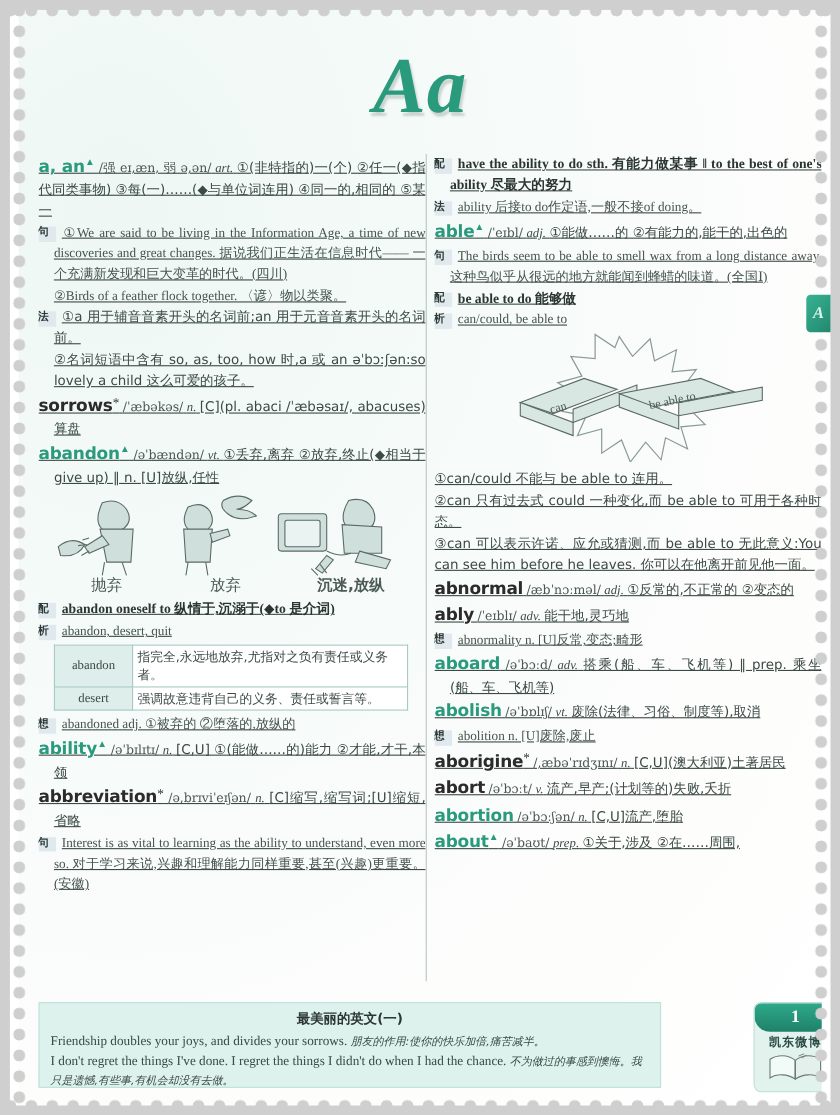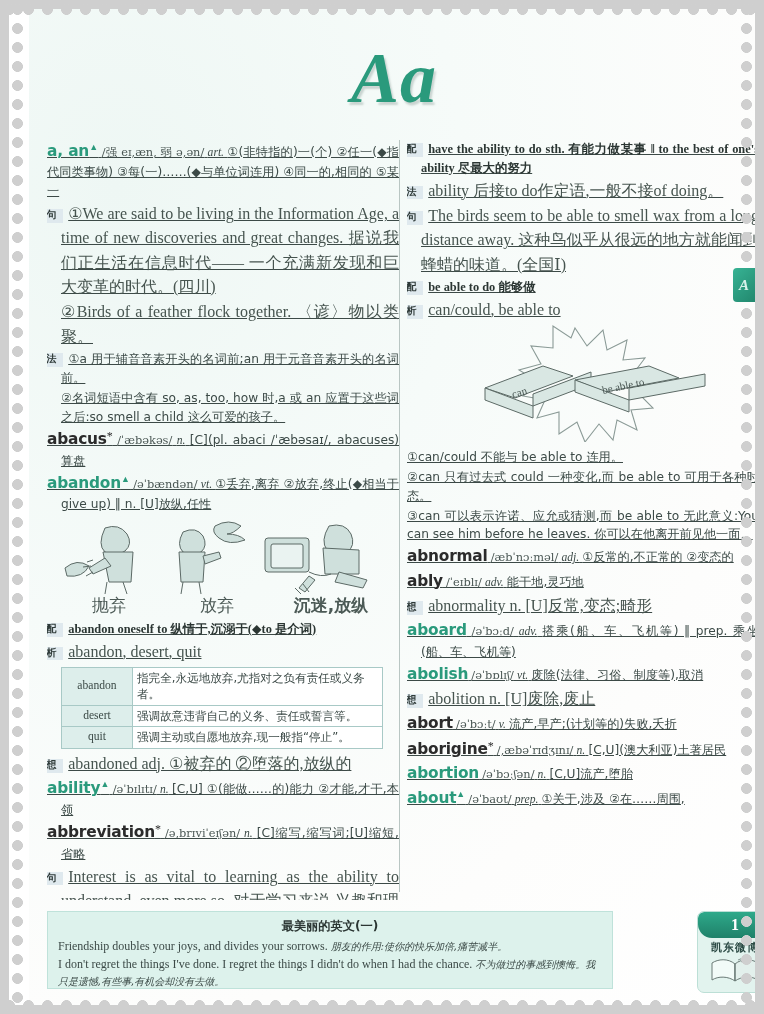--- a/index.html
+++ b/index.html
@@ -17,21 +17,21 @@
   
   #page {
     position: relative;
     width: 764px;
     height: 1014px;
     background: #ffffff;
     box-sizing: border-box;
   }
   .sheet {
     position: absolute;
-    left: 29px;
+    left: 17px;
     top: 8px;
     width: 730px;
     height: 998px;
     background:
       radial-gradient(ellipse at 12% 18%, #eef7f4 0%, #f6fbf9 38%, #fdfdfc 72%, #ffffff 100%);
     box-sizing: border-box;
     overflow: hidden;
   }
   
   .perf {
@@ -149,21 +149,21 @@
     font-size: 11.4px;
     color: #4a5754;
   }
   .pos {
     font-style: italic;
     font-size: 11.6px;
     color: #3c4a47;
   }
   .en {
     font-family: "Liberation Serif", "DejaVu Serif", serif;
-    font-size: 16px;
+    font-size: 12px;
     color: #46544f;
   }
   .cn {
     font-family: "DejaVu Sans", "Liberation Sans", sans-serif;
     font-size: 12.2px;
     color: #3c4a47;
   }
   .indent { padding-left: 14px; }
   .hang { padding-left: 14px; text-indent: -14px; }
 
@@ -194,21 +194,21 @@
     position: relative;
   }
   .illus svg { display: block; }
   .illus-caps {
     display: flex;
     margin: -4px 0 3px 0;
     padding-left: 8px;
   }
   .illus-caps span {
     font-family: "DejaVu Sans", "Liberation Sans", sans-serif;
-    font-size: 17px;
+    font-size: 14px;
     color: #4c5a56;
     text-align: center;
   }
   .cap1 { width: 108px; }
   .cap2 { width: 108px; }
   .cap3 { width: 120px; font-weight: bold; }
 
   .starburst {
     margin: 2px 0 6px 0;
     height: 118px;
@@ -361,25 +361,25 @@
         <div class="entry hang indent">
           <span class="chip">例句</span><span class="en">①We are said to be living in the Information Age, a time of new discoveries and great changes. 据说我们正生活在信息时代—— 一个充满新发现和巨大变革的时代。(四川)</span>
         </div>
         <div class="entry indent">
           <span class="en">②Birds of a feather flock together. 〈谚〉物以类聚。</span>
         </div>
         <div class="entry hang indent">
           <span class="chip">用法</span><span class="cn">①a 用于辅音音素开头的名词前;an 用于元音音素开头的名词前。</span>
         </div>
         <div class="entry indent">
-          <span class="cn">②名词短语中含有 so, as, too, how 时,a 或 an 应置于这些词之后:so smell a child 这么可爱的孩子。</span>
-        </div>
-
-        <div class="entry hang">
-          <span class="hw hw-black">abacus</span><span class="sup-star">*</span>
+          <span class="cn">②名词短语中含有 so, as, too, how 时,a 或 an əˈbɔːʃən:so lovely a child 这么可爱的孩子。</span>
+        </div>
+
+        <div class="entry hang">
+          <span class="hw hw-black">sorrows</span><span class="sup-star">*</span>
           <span class="ph">/ˈæbəkəs/</span>
           <span class="pos">n.</span>
           <span class="cn">[C](pl. abaci /ˈæbəsaɪ/, abacuses)算盘</span>
         </div>
 
         <div class="entry hang">
           <span class="hw hw-green">abandon</span><span class="sup">▲</span>
           <span class="ph">/əˈbændən/</span>
           <span class="pos">vt.</span>
           <span class="cn">①丢弃,离弃 ②放弃,终止(◆相当于 give up) ‖ n. [U]放纵,任性</span>
@@ -433,24 +433,20 @@
         <table class="cmp">
           <tbody>
               <tr>
             <td class="key">abandon</td>
             <td class="val">指完全,永远地放弃,尤指对之负有责任或义务者。</td>
           </tr>
           <tr>
             <td class="key">desert</td>
             <td class="val">强调故意违背自己的义务、责任或誓言等。</td>
           </tr>
-          <tr>
-            <td class="key">quit</td>
-            <td class="val">强调主动或自愿地放弃,现一般指“停止”。</td>
-          </tr>
         </tbody>
           </table>
 
         <div class="entry hang indent">
           <span class="chip">联想</span><span class="en">abandoned adj. ①被弃的 ②堕落的,放纵的</span>
         </div>
 
         <div class="entry hang">
           <span class="hw hw-green">ability</span><span class="sup">▲</span>
           <span class="ph">/əˈbɪlɪtɪ/</span>
@@ -472,20 +468,26 @@
 
       <div class="col col-right">
 
         <div class="entry hang indent">
           <span class="chip">搭配</span><span class="bold-en">have the ability to do sth. 有能力做某事 ‖ to the best of one's ability 尽最大的努力</span>
         </div>
         <div class="entry hang indent">
           <span class="chip">用法</span><span class="en">ability 后接to do作定语,一般不接of doing。</span>
         </div>
 
+        <div class="entry hang">
+          <span class="hw hw-green">able</span><span class="sup">▲</span>
+          <span class="ph">/ˈeɪbl/</span>
+          <span class="pos">adj.</span>
+          <span class="cn">①能做……的 ②有能力的,能干的,出色的</span>
+        </div>
         <div class="entry hang indent">
           <span class="chip">例句</span><span class="en">The birds seem to be able to smell wax from a long distance away. 这种鸟似乎从很远的地方就能闻到蜂蜡的味道。(全国Ⅰ)</span>
         </div>
         <div class="entry hang indent">
           <span class="chip">搭配</span><span class="bold-en">be able to do 能够做</span>
         </div>
         <div class="entry hang indent">
           <span class="chip">辨析</span><span class="en">can/could, be able to</span>
         </div>
 
@@ -547,31 +549,31 @@
           <span class="hw hw-green">abolish</span>
           <span class="ph">/əˈbɒlɪʃ/</span>
           <span class="pos">vt.</span>
           <span class="cn">废除(法律、习俗、制度等),取消</span>
         </div>
         <div class="entry hang indent">
           <span class="chip">联想</span><span class="en">abolition n. [U]废除,废止</span>
         </div>
 
         <div class="entry hang">
+          <span class="hw hw-black">aborigine</span><span class="sup-star">*</span>
+          <span class="ph">/,æbəˈrɪdʒɪnɪ/</span>
+          <span class="pos">n.</span>
+          <span class="cn">[C,U](澳大利亚)土著居民</span>
+        </div>
+
+        <div class="entry hang">
           <span class="hw hw-black">abort</span>
           <span class="ph">/əˈbɔːt/</span>
           <span class="pos">v.</span>
           <span class="cn">流产,早产;(计划等的)失败,夭折</span>
-        </div>
-
-        <div class="entry hang">
-          <span class="hw hw-black">aborigine</span><span class="sup-star">*</span>
-          <span class="ph">/,æbəˈrɪdʒɪnɪ/</span>
-          <span class="pos">n.</span>
-          <span class="cn">[C,U](澳大利亚)土著居民</span>
         </div>
 
         <div class="entry hang">
           <span class="hw hw-green">abortion</span>
           <span class="ph">/əˈbɔːʃən/</span>
           <span class="pos">n.</span>
           <span class="cn">[C,U]流产,堕胎</span>
         </div>
 
         <div class="entry hang">

